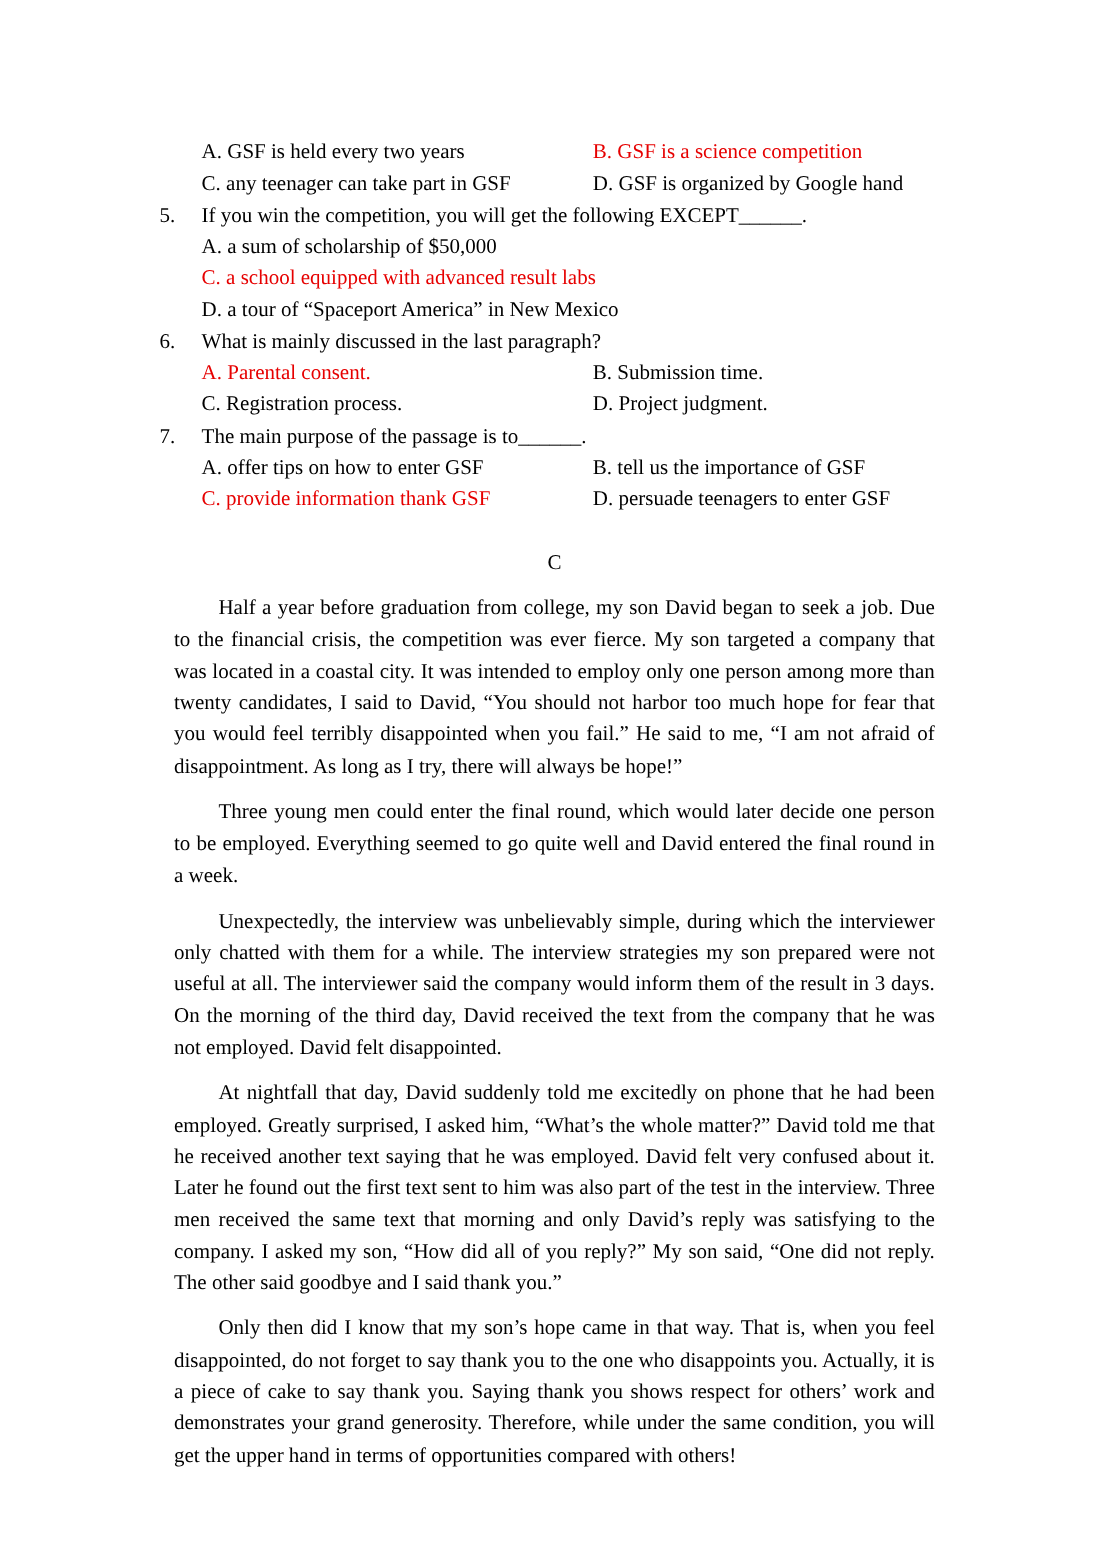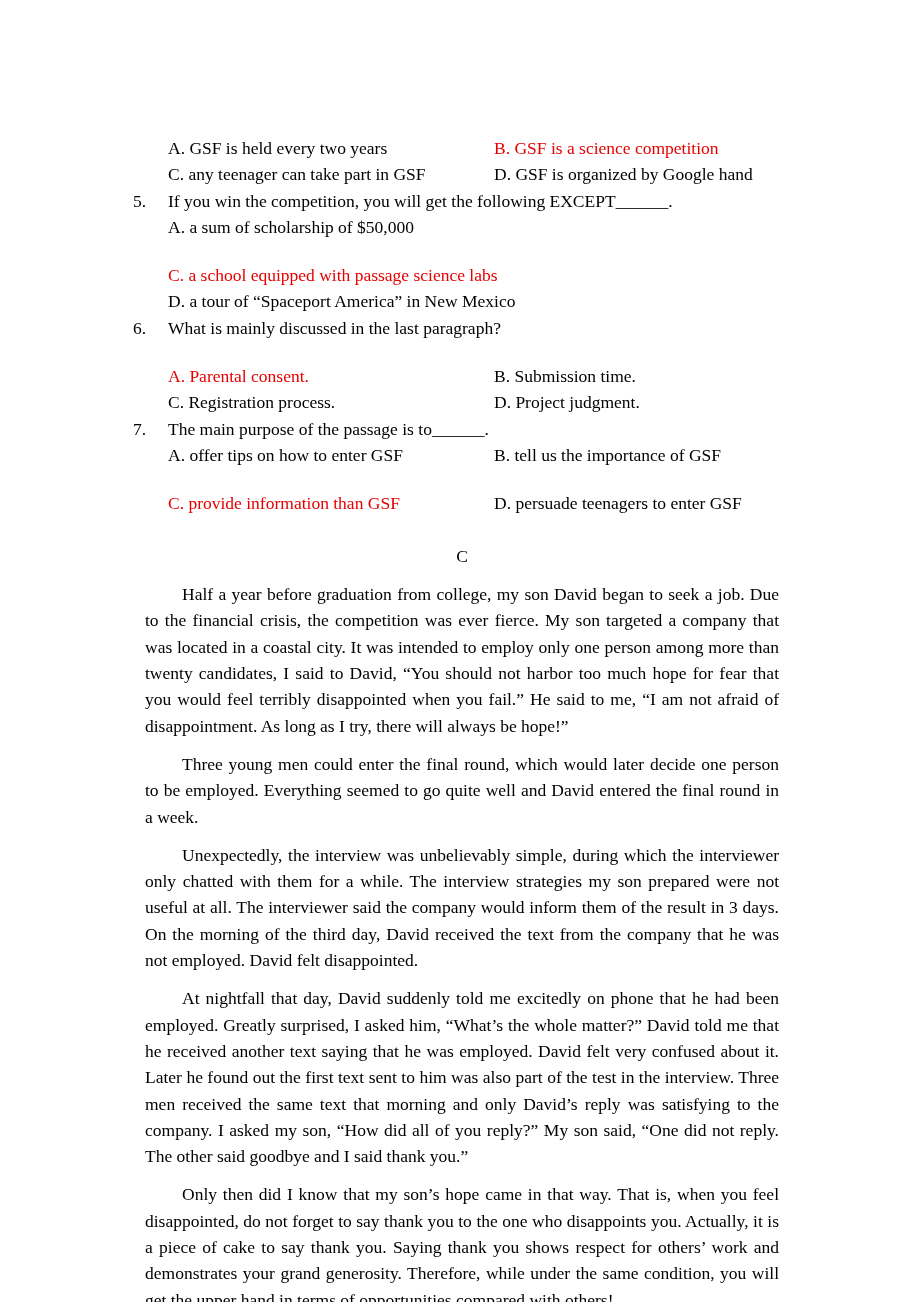--- a/index.html
+++ b/index.html
@@ -40,21 +40,20 @@
   .opt-2col .left {
     width: 326px;
     flex: 0 0 326px;
   }
   .opt-single {
     padding-left: 35px;
     font-family: Liberation Serif, serif;
   }
   .red {
     color: var(--highlight-red, #e60000);
-    margin-top: 22px;
   }
   .passage-title {
     text-align: center;
     margin-top: 26.3px;
   }
   .passage p {
     margin: 12px;
     text-indent: 37px;
     text-align: justify;
   }
@@ -72,21 +71,21 @@
     <div class="opt-2col">
       <span class="left">C. any teenager can take part in GSF</span>
       <span>D. GSF is organized by Google hand</span>
     </div>
 
     <div class="stem-row">
       <span class="qnum">5.</span>
       <span>If you win the competition, you will get the following EXCEPT______.</span>
     </div>
     <div class="opt-single">A. a sum of scholarship of $50,000</div>
-    <div class="opt-single red">C. a school equipped with passage science labs</div>
+    <div class="opt-single red">C. a school equipped with advanced result labs</div>
     <div class="opt-single">D. a tour of “Spaceport America” in New Mexico</div>
 
     <div class="stem-row">
       <span class="qnum">6.</span>
       <span>What is mainly discussed in the last paragraph?</span>
     </div>
     <div class="opt-2col">
       <span class="left red">A. Parental consent.</span>
       <span>B. Submission time.</span>
     </div>
@@ -97,21 +96,21 @@
 
     <div class="stem-row">
       <span class="qnum">7.</span>
       <span>The main purpose of the passage is to______.</span>
     </div>
     <div class="opt-2col">
       <span class="left">A. offer tips on how to enter GSF</span>
       <span>B. tell us the importance of GSF</span>
     </div>
     <div class="opt-2col">
-      <span class="left red">C. provide information than GSF</span>
+      <span class="left red">C. provide information thank GSF</span>
       <span>D. persuade teenagers to enter GSF</span>
     </div>
 
     <div class="passage-title">C</div>
     <div class="passage">
       <p>Half a year before graduation from college, my son David began to seek a job. Due to the financial crisis, the competition was ever fierce. My son targeted a company that was located in a coastal city. It was intended to employ only one person among more than twenty candidates, I said to David, “You should not harbor too much hope for fear that you would feel terribly disappointed when you fail.” He said to me, “I am not afraid of disappointment. As long as I try, there will always be hope!”</p>
       <p>Three young men could enter the final round, which would later decide one person to be employed. Everything seemed to go quite well and David entered the final round in a week.</p>
       <p>Unexpectedly, the interview was unbelievably simple, during which the interviewer only chatted with them for a while. The interview strategies my son prepared were not useful at all. The interviewer said the company would inform them of the result in 3 days. On the morning of the third day, David received the text from the company that he was not employed. David felt disappointed.</p>
       <p>At nightfall that day, David suddenly told me excitedly on phone that he had been employed. Greatly surprised, I asked him, “What’s the whole matter?” David told me that he received another text saying that he was employed. David felt very confused about it. Later he found out the first text sent to him was also part of the test in the interview. Three men received the same text that morning and only David’s reply was satisfying to the company. I asked my son, “How did all of you reply?” My son said, “One did not reply. The other said goodbye and I said thank you.”</p>
       <p>Only then did I know that my son’s hope came in that way. That is, when you feel disappointed, do not forget to say thank you to the one who disappoints you. Actually, it is a piece of cake to say thank you. Saying thank you shows respect for others’ work and demonstrates your grand generosity. Therefore, while under the same condition, you will get the upper hand in terms of opportunities compared with others!</p>

